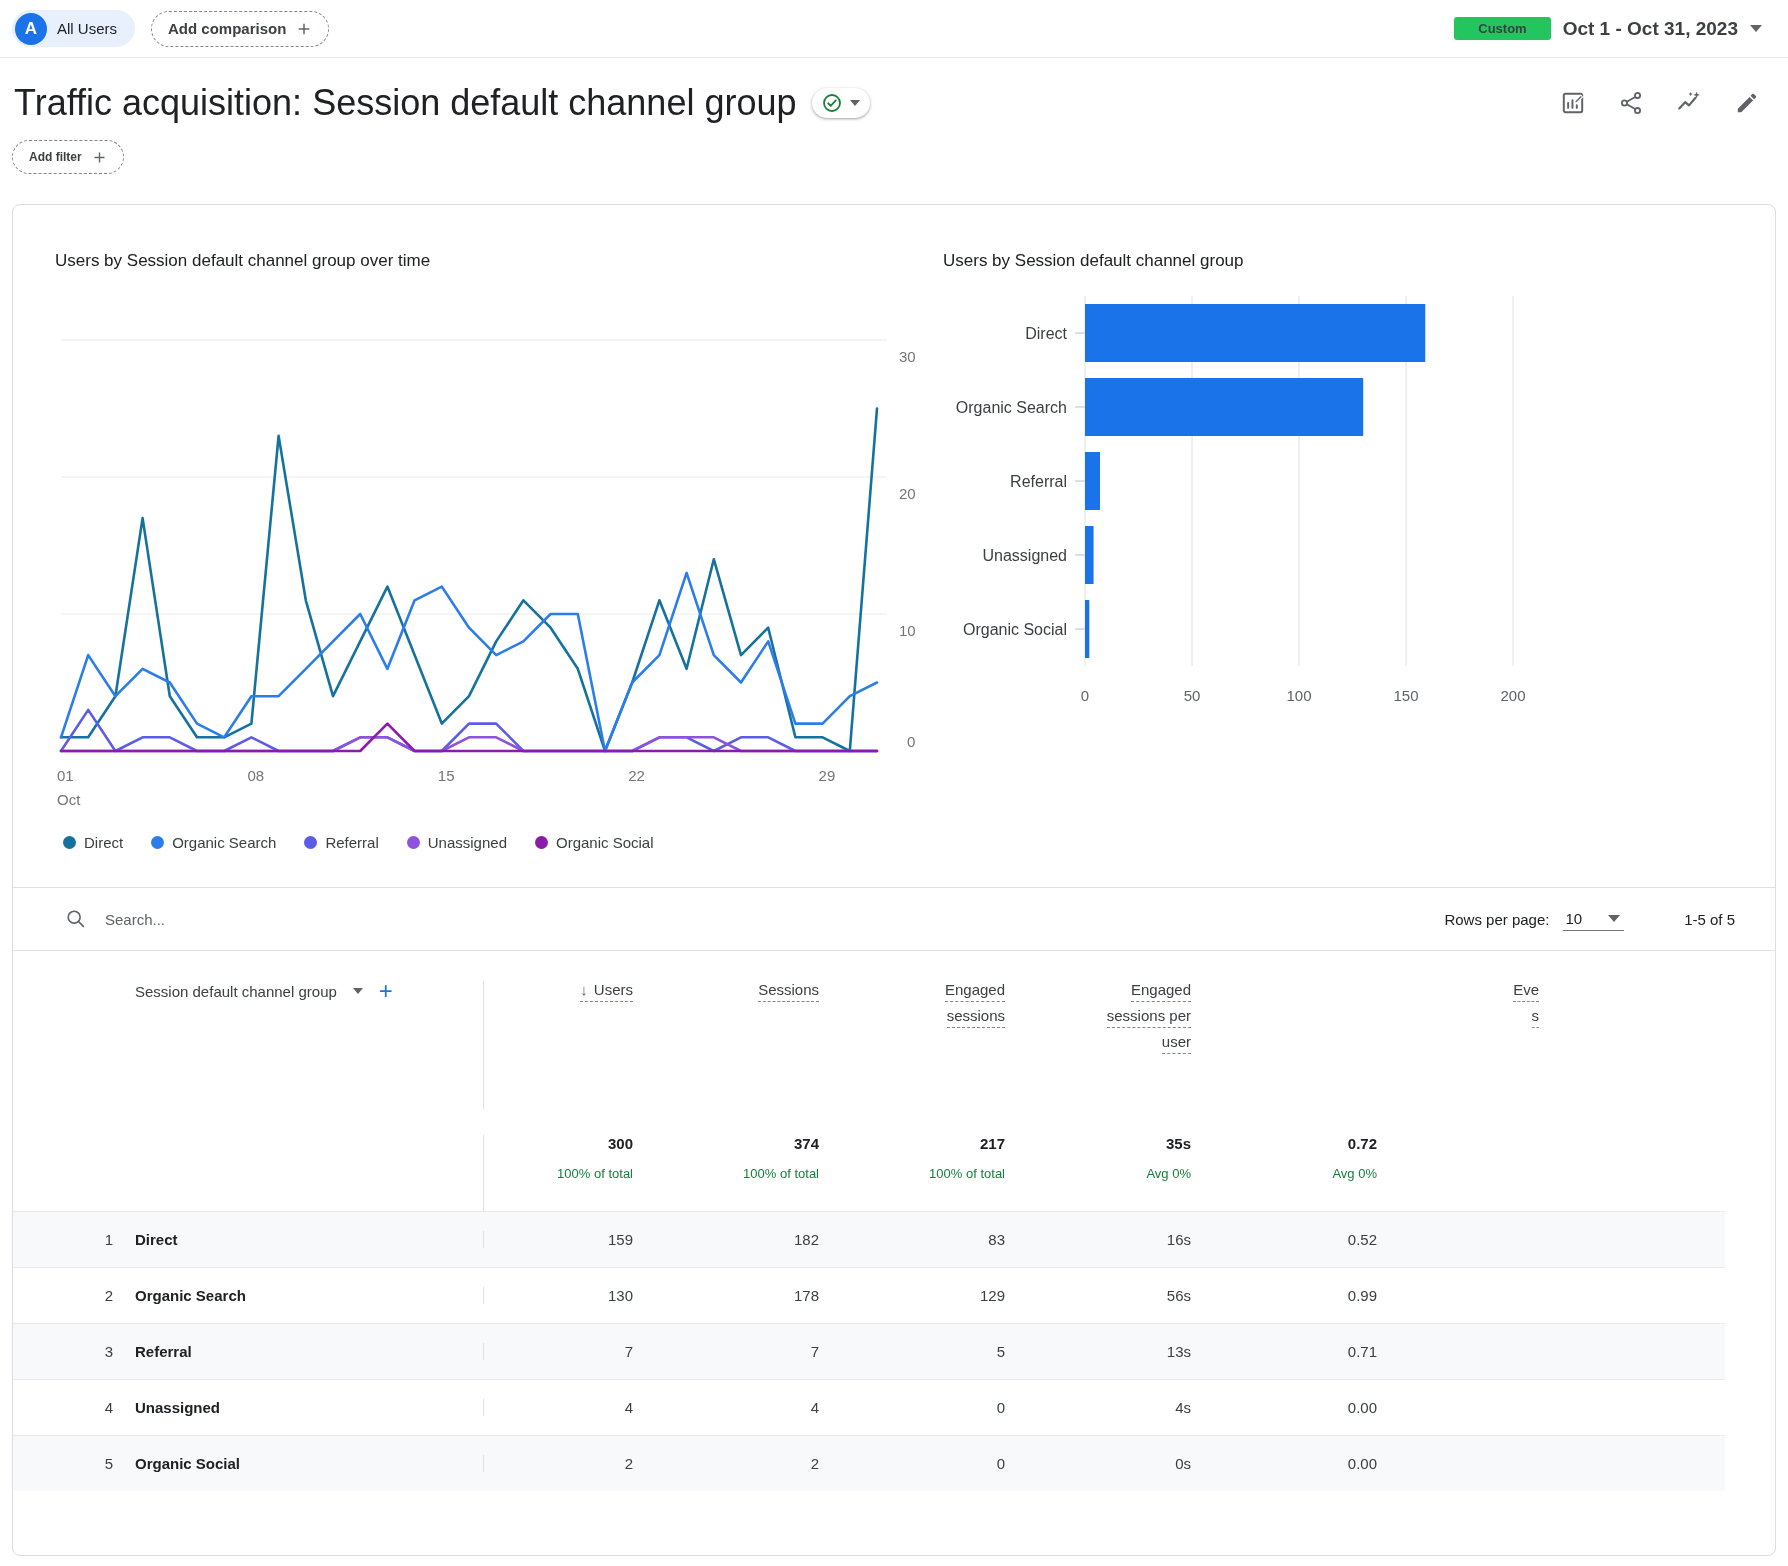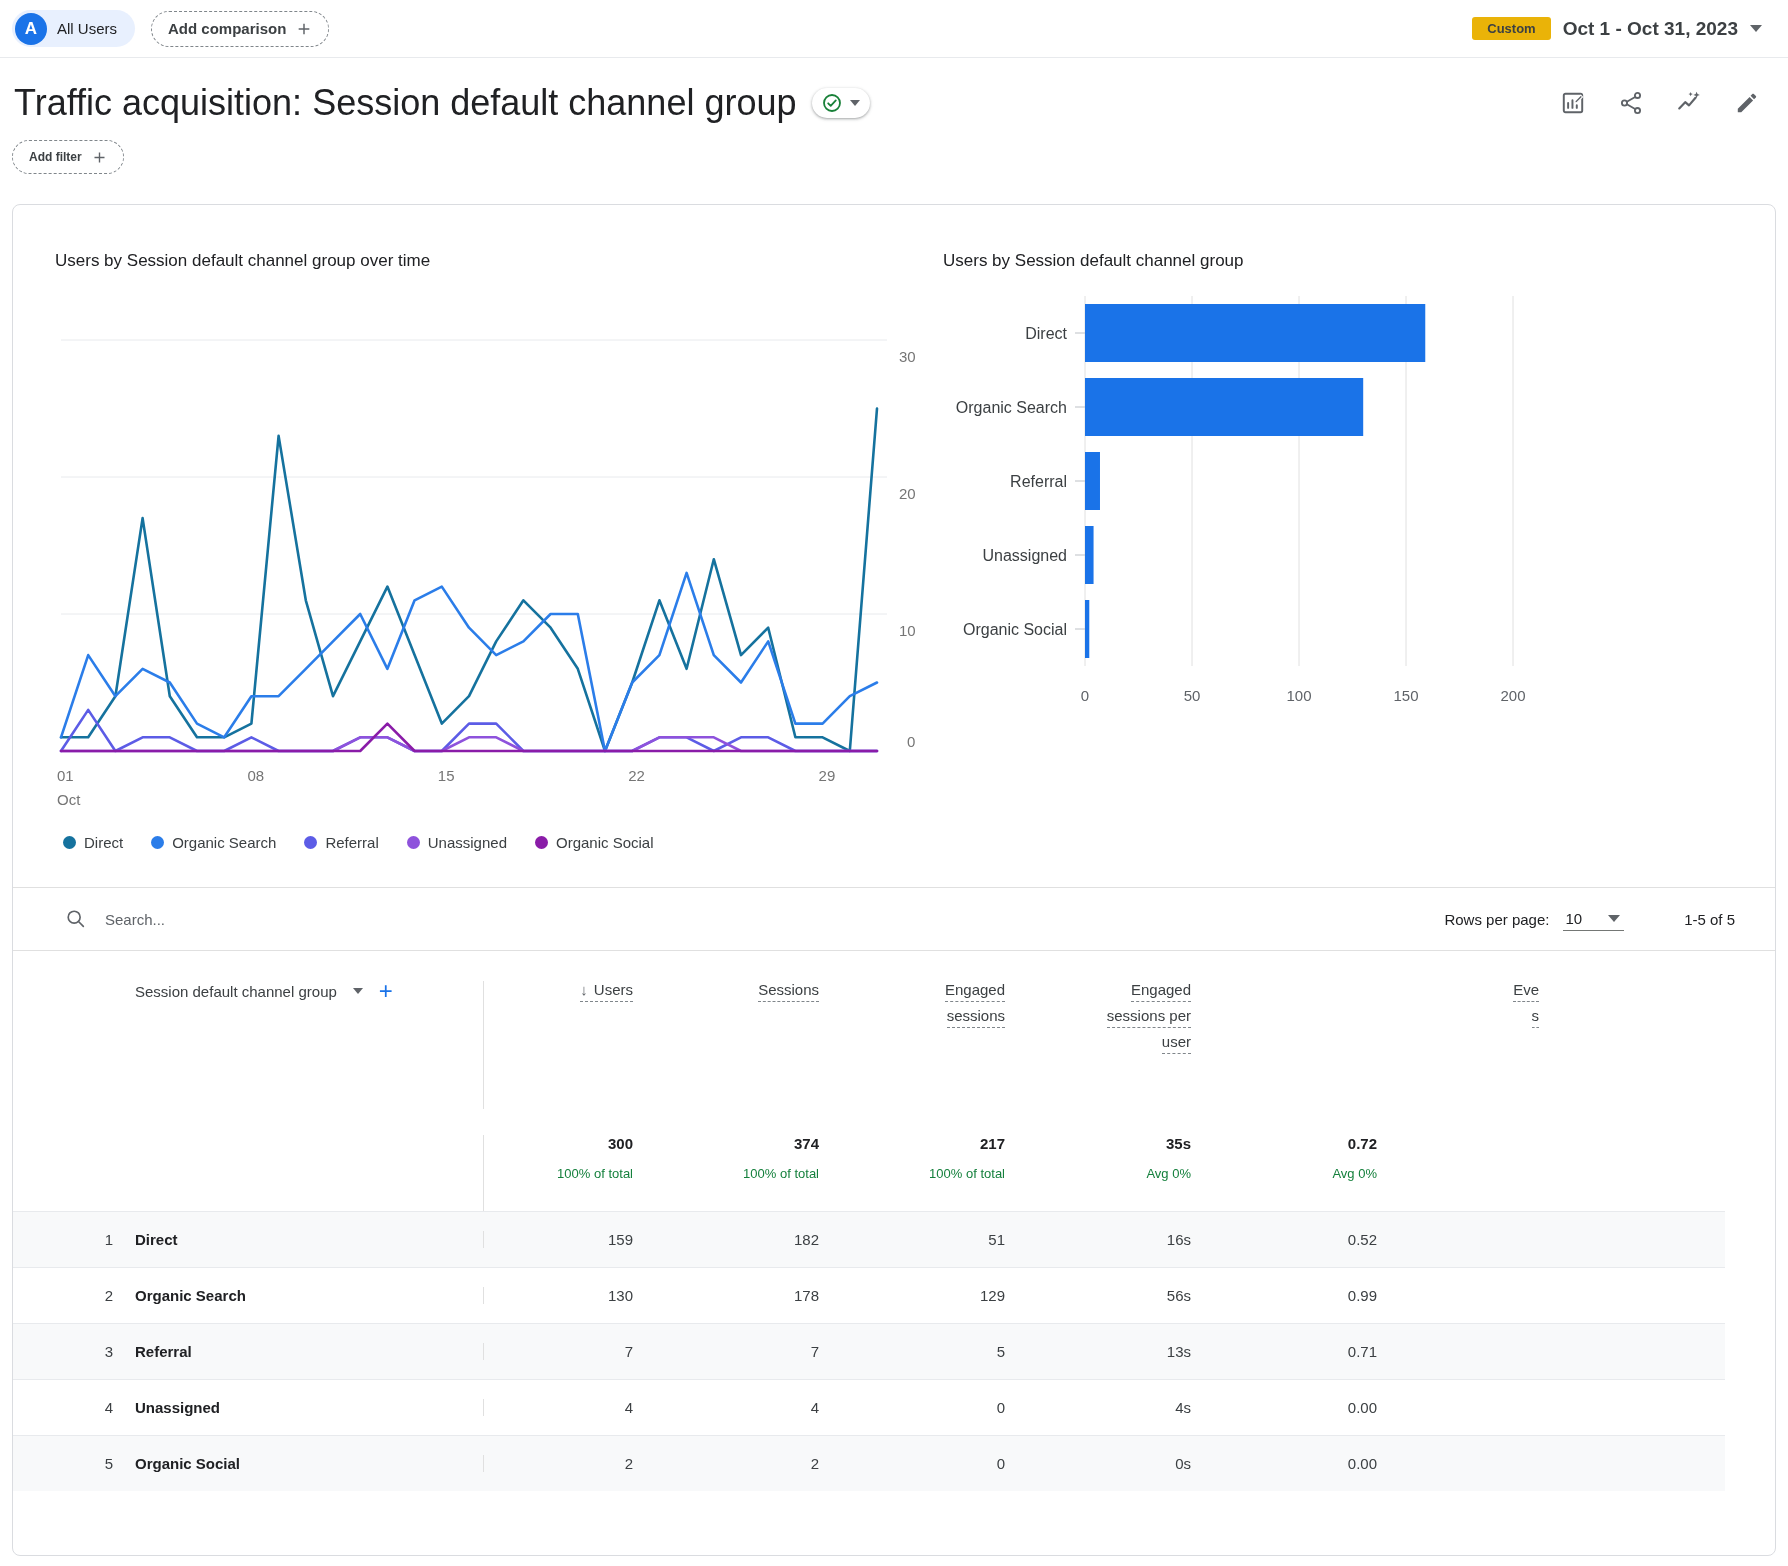--- a/index.html
+++ b/index.html
@@ -12,21 +12,21 @@
   }
   svg { display:block; }
 
   
   .topbar { display:flex; align-items:center; height:58px; padding:0 26px 0 12px; border-bottom:1px solid #e8eaed; }
   .chip-users { display:flex; align-items:center; gap:10px; background:#e8f0fe; border-radius:19px; height:37px; padding:0 18px 0 3px; cursor:pointer; }
   .avatar { width:32px; height:32px; border-radius:50%; background:#1a73e8; color:#fff; display:flex; align-items:center; justify-content:center; font-size:17px; font-weight:bold; }
   .chip-users-label { font-size:15px; color:#202124; }
   .chip-dashed { display:inline-flex; align-items:center; gap:10px; border:1px dashed #80868b; border-radius:19px; height:36px; padding:0 16px; margin-left:16px; font-size:15px; font-weight:bold; color:#3c4043; cursor:pointer; background:#fff; }
   .topbar-right { margin-left:auto; display:flex; align-items:center; gap:12px; }
-  .custom-badge { background:#eab308; color:#3c4043; font-size:13px; font-weight:bold; padding:4px 15px; border-radius:3px; }
+  .custom-badge { background:#22c55e; color:#3c4043; font-size:13px; font-weight:bold; padding:4px 24px; border-radius:3px; }
   .date-range { font-size:19px; font-weight:bold; color:#3c4043; }
 
   
   .title-row { display:flex; align-items:center; padding:24px 28px 0 14px; }
   .page-title { font-size:36px; font-weight:normal; color:#202124; margin:0; }
   .check-pill { display:flex; align-items:center; gap:8px; background:#fff; border-radius:17px; box-shadow:0 1px 2px rgba(60,64,67,.3), 0 1px 3px 1px rgba(60,64,67,.15); padding:5px 10px; margin-left:16px; cursor:pointer; }
   .title-icons { margin-left:auto; display:flex; align-items:center; gap:32px; }
   .title-icons .ticon { cursor:pointer; }
   .add-filter-row { padding:16px 0 0 12px; }
 
@@ -296,21 +296,21 @@
         <div class="cm c6"></div>
       </div>
     <div id="tbody">
         <div class="t-row data-row striped">
           <div class="c0">
             <div class="row-num">1</div>
             <div class="row-channel">Direct</div>
           </div>
           <div class="cm c1">159</div>
           <div class="cm c2">182</div>
-          <div class="cm c3">51</div>
+          <div class="cm c3">83</div>
           <div class="cm c4">16s</div>
           <div class="cm c5">0.52</div>
           <div class="cm c6"></div>
         </div>
         <div class="t-row data-row">
           <div class="c0">
             <div class="row-num">2</div>
             <div class="row-channel">Organic Search</div>
           </div>
           <div class="cm c1">130</div>

